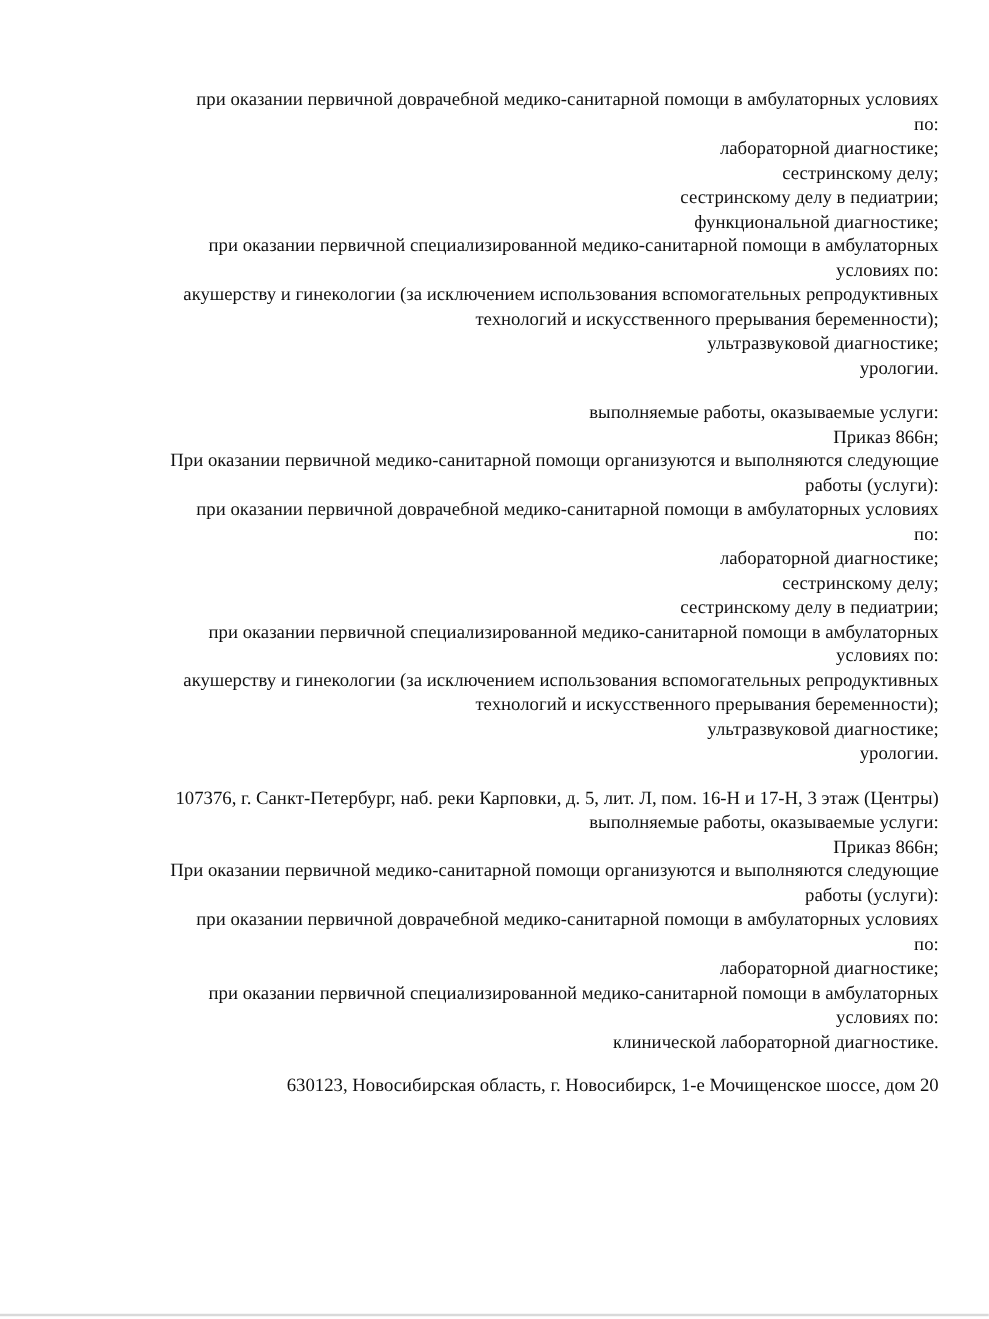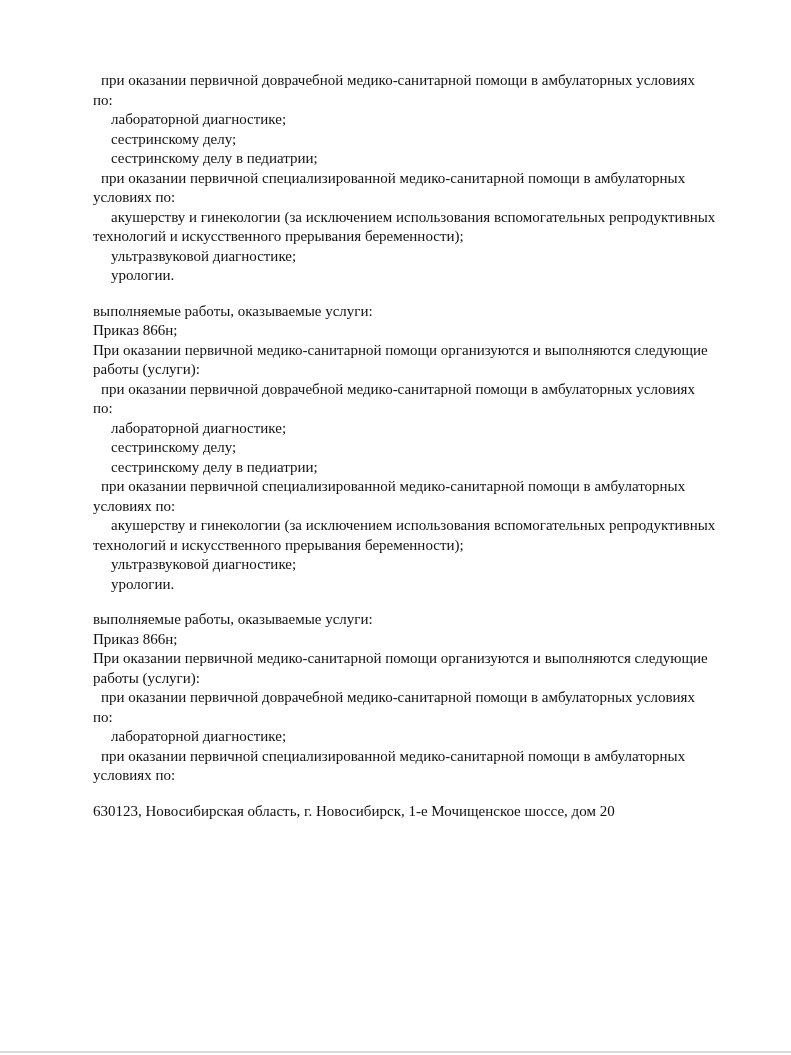--- a/index.html
+++ b/index.html
@@ -23,20 +23,21 @@
     padding: 71px 40px 0 93px;
     box-sizing: border-box;
     font-size: 15px;
     line-height: 19.5px;
   }
   .block + .block {
     margin-top: 16px;
   }
   .line {
     white-space: pre;
+    text-align: right;
   }
   .indent-0 { padding-left: 0; }
   .indent-1 { padding-left: 8px; }
   .indent-2 { padding-left: 18px; }
   .bottom-divider {
     position: absolute;
     left: 0;
     top: 1051px;
     width: 791px;
     height: 2px;
@@ -46,20 +47,21 @@
 <body style="background: rgb(255, 255, 255); color: rgb(17, 17, 17);">
 
 <main class="doc">
   <div>
       <div class="block">
         <div class="line indent-1">при оказании первичной доврачебной медико-санитарной помощи в амбулаторных условиях</div>
         <div class="line indent-0">по:</div>
         <div class="line indent-2">лабораторной диагностике;</div>
         <div class="line indent-2">сестринскому делу;</div>
         <div class="line indent-2">сестринскому делу в педиатрии;</div>
+        <div class="line indent-2">функциональной диагностике;</div>
         <div class="line indent-1">при оказании первичной специализированной медико-санитарной помощи в амбулаторных</div>
         <div class="line indent-0">условиях по:</div>
         <div class="line indent-2">акушерству и гинекологии (за исключением использования вспомогательных репродуктивных</div>
         <div class="line indent-0">технологий и искусственного прерывания беременности);</div>
         <div class="line indent-2">ультразвуковой диагностике;</div>
         <div class="line indent-2">урологии.</div>
       </div>
       <div class="block">
         <div class="line indent-0">выполняемые работы, оказываемые услуги:</div>
         <div class="line indent-0">Приказ 866н;</div>
@@ -71,29 +73,31 @@
         <div class="line indent-2">сестринскому делу;</div>
         <div class="line indent-2">сестринскому делу в педиатрии;</div>
         <div class="line indent-1">при оказании первичной специализированной медико-санитарной помощи в амбулаторных</div>
         <div class="line indent-0">условиях по:</div>
         <div class="line indent-2">акушерству и гинекологии (за исключением использования вспомогательных репродуктивных</div>
         <div class="line indent-0">технологий и искусственного прерывания беременности);</div>
         <div class="line indent-2">ультразвуковой диагностике;</div>
         <div class="line indent-2">урологии.</div>
       </div>
       <div class="block">
+        <div class="line indent-0">107376, г. Санкт-Петербург, наб. реки Карповки, д. 5, лит. Л, пом. 16-Н и 17-Н, 3 этаж (Центры)</div>
         <div class="line indent-0">выполняемые работы, оказываемые услуги:</div>
         <div class="line indent-0">Приказ 866н;</div>
         <div class="line indent-0">При оказании первичной медико-санитарной помощи организуются и выполняются следующие</div>
         <div class="line indent-0">работы (услуги):</div>
         <div class="line indent-1">при оказании первичной доврачебной медико-санитарной помощи в амбулаторных условиях</div>
         <div class="line indent-0">по:</div>
         <div class="line indent-2">лабораторной диагностике;</div>
         <div class="line indent-1">при оказании первичной специализированной медико-санитарной помощи в амбулаторных</div>
         <div class="line indent-0">условиях по:</div>
+        <div class="line indent-2">клинической лабораторной диагностике.</div>
       </div>
       <div class="block">
         <div class="line indent-0">630123, Новосибирская область, г. Новосибирск, 1-е Мочищенское шоссе, дом 20</div>
       </div>
     </div>
 </main>
 
 <div class="bottom-divider" style="background: rgb(217, 217, 217);"></div>
 
 </body></html>

